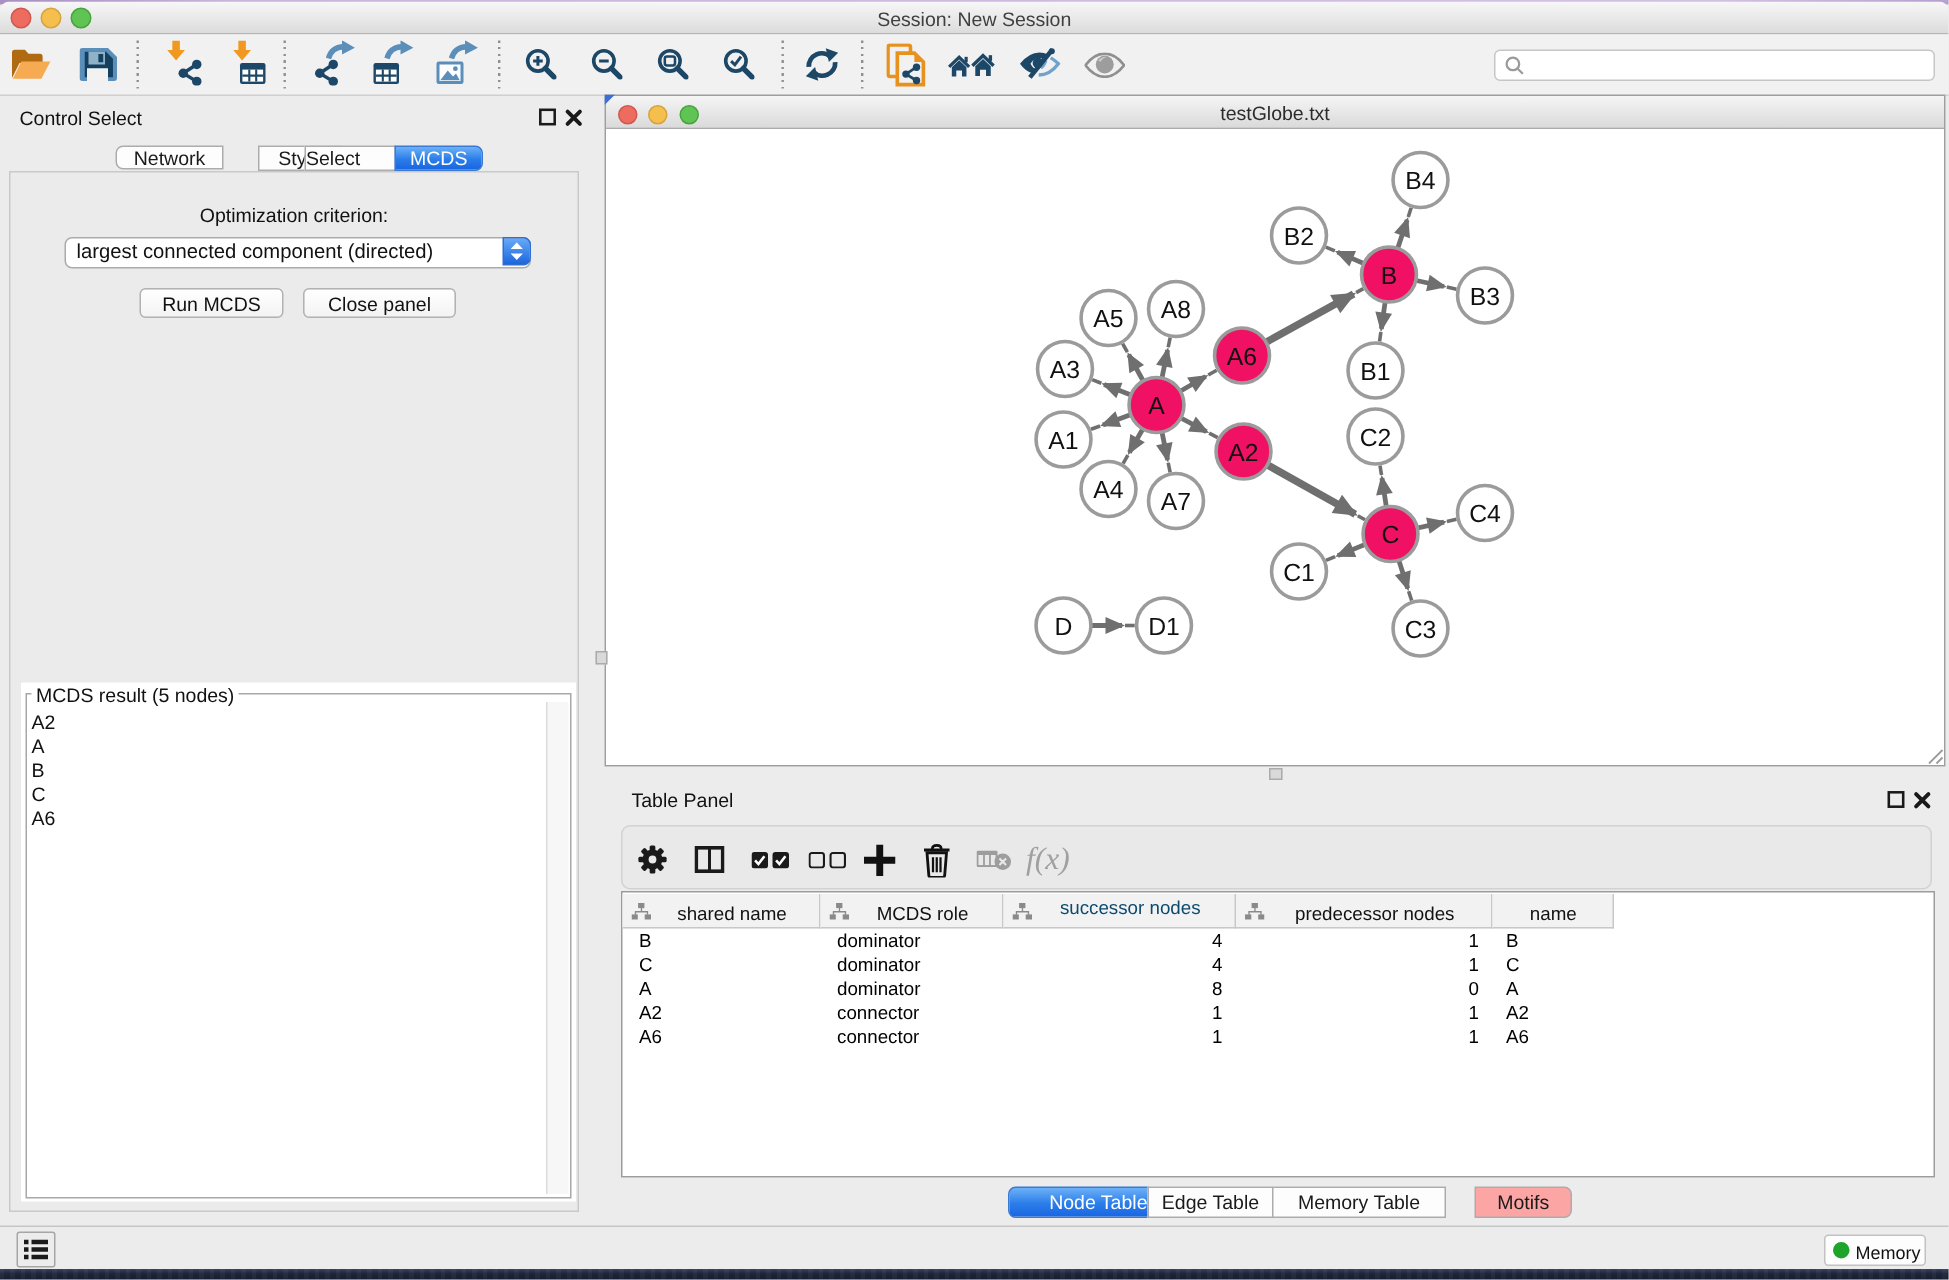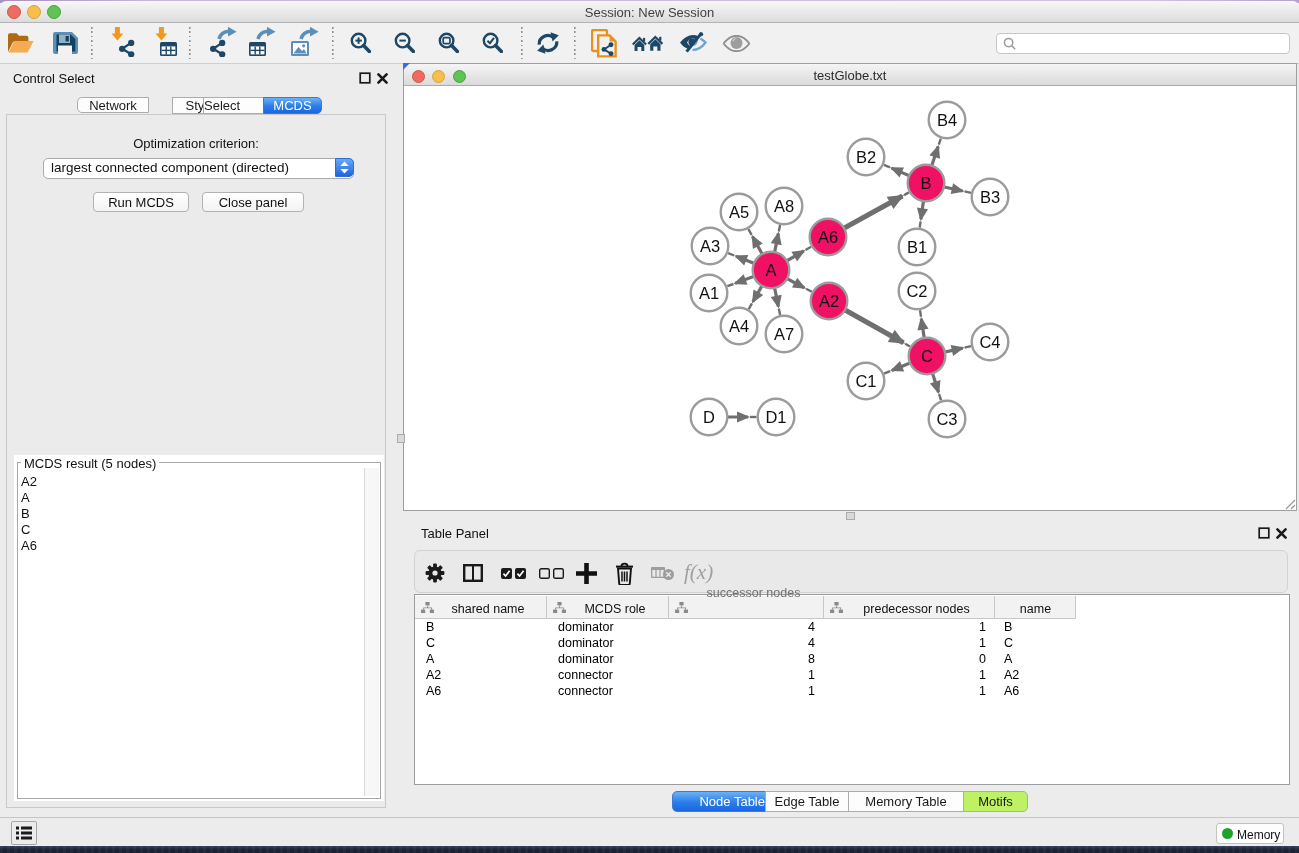--- a/index.html
+++ b/index.html
@@ -395,21 +395,21 @@
 <div class="txt" style="left:561px;top:602px;width:108px;text-align:center;font-size:12.5px;color:#111;">MCDS role</div>
 <svg class="ab" style="left:553px;top:602px;" width="13" height="12" viewBox="0 0 13 12">
       <g fill="#8a8a8a">
         <rect x="4.4" y="0" width="4.2" height="3.4"></rect>
         <rect x="0" y="7.6" width="4.2" height="3.4"></rect>
         <rect x="8.8" y="7.6" width="4.2" height="3.4"></rect>
         <path d="M6.2 3.4 h0.9 v2 h4 v2.4 h-0.9 v-1.5 h-7.1 v1.5 h-0.9 v-2.4 h4 z"></path>
       </g>
     </svg>
 <div class="ab" style="left:669px;top:596px;width:155px;height:23px;background:#f2f2f2;border-right:1px solid #c8c8c8;border-bottom:1px solid #c8c8c8;box-sizing:border-box;"></div>
-<div class="txt" style="left:683px;top:586px;width:141px;text-align:center;font-size:12.5px;color:#737373;">successor nodes</div>
+<div class="txt" style="left:683px;top:598px;width:141px;text-align:center;font-size:12.5px;color:#0c4a6e;">successor nodes</div>
 <svg class="ab" style="left:675px;top:602px;" width="13" height="12" viewBox="0 0 13 12">
       <g fill="#8a8a8a">
         <rect x="4.4" y="0" width="4.2" height="3.4"></rect>
         <rect x="0" y="7.6" width="4.2" height="3.4"></rect>
         <rect x="8.8" y="7.6" width="4.2" height="3.4"></rect>
         <path d="M6.2 3.4 h0.9 v2 h4 v2.4 h-0.9 v-1.5 h-7.1 v1.5 h-0.9 v-2.4 h4 z"></path>
       </g>
     </svg>
 <div class="ab" style="left:824px;top:596px;width:171px;height:23px;background:#f2f2f2;border-right:1px solid #c8c8c8;border-bottom:1px solid #c8c8c8;box-sizing:border-box;"></div>
 <div class="txt" style="left:838px;top:602px;width:157px;text-align:center;font-size:12.5px;color:#111;">predecessor nodes</div>
@@ -444,21 +444,21 @@
 <div class="txt" style="left:824px;top:668px;width:162px;text-align:right;font-size:12.5px;color:#000;">1</div>
 <div class="txt" style="left:1004px;top:668px;font-size:12.5px;color:#000;">A2</div>
 <div class="txt" style="left:426px;top:684px;font-size:12.5px;color:#000;">A6</div>
 <div class="txt" style="left:558px;top:684px;font-size:12.5px;color:#000;">connector</div>
 <div class="txt" style="left:669px;top:684px;width:146px;text-align:right;font-size:12.5px;color:#000;">1</div>
 <div class="txt" style="left:824px;top:684px;width:162px;text-align:right;font-size:12.5px;color:#000;">1</div>
 <div class="txt" style="left:1004px;top:684px;font-size:12.5px;color:#000;">A6</div>
 <div class="ab" style="left:672px;top:791px;width:94px;height:21px;background:linear-gradient(#6cb1f8,#2a7de9 55%,#1a66e3);color:#fff;border:1px solid #3a7ad2;border-radius:5px 0 0 5px;box-sizing:border-box;font-size:13px;text-align:right;line-height:20px;">Node Table</div>
 <div class="ab" style="left:765px;top:791px;width:84px;height:21px;background:#fdfdfd;color:#1a1a1a;border:1px solid #acacac;border-radius:0 0 0 0;box-sizing:border-box;font-size:13px;text-align:center;line-height:20px;">Edge Table</div>
 <div class="ab" style="left:848px;top:791px;width:116px;height:21px;background:#fdfdfd;color:#1a1a1a;border:1px solid #acacac;border-radius:0 0 0 0;box-sizing:border-box;font-size:13px;text-align:center;line-height:20px;">Memory Table</div>
-<div class="ab" style="left:963px;top:791px;width:65px;height:21px;background:#bef264;color:#1a1a1a;border:1px solid #acacac;border-radius:0 5px 5px 0;box-sizing:border-box;font-size:13px;text-align:center;line-height:20px;">Motifs</div>
+<div class="ab" style="left:983px;top:791px;width:65px;height:21px;background:#fca5a5;color:#1a1a1a;border:1px solid #acacac;border-radius:0 5px 5px 0;box-sizing:border-box;font-size:13px;text-align:center;line-height:20px;">Motifs</div>
 
 <div class="ab" style="left:0;top:817px;width:1299px;height:1px;background:#c6c6c6;"></div>
 <div class="ab" style="left:11px;top:821px;width:26px;height:24px;border:1px solid #a6a6a6;border-radius:2px;box-sizing:border-box;"></div>
 <svg class="ab" style="left:16px;top:826px;" width="16" height="14" viewBox="0 0 16 14">
       <g fill="#1a1a1a">
         <rect x="0" y="0.5" width="3" height="3"></rect>
         <rect x="0" y="5.5" width="3" height="3"></rect>
         <rect x="0" y="10.5" width="3" height="3"></rect>
         <rect x="5" y="0.5" width="11" height="3"></rect>
         <rect x="5" y="5.5" width="11" height="3"></rect>

